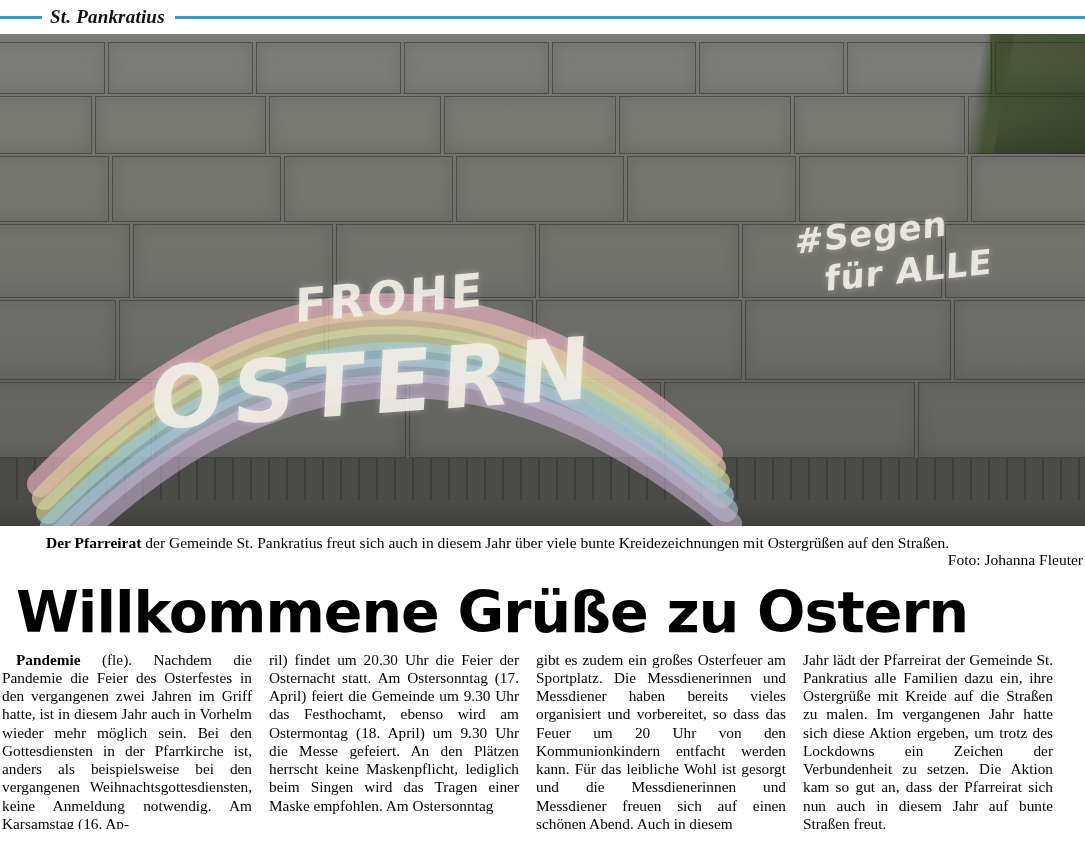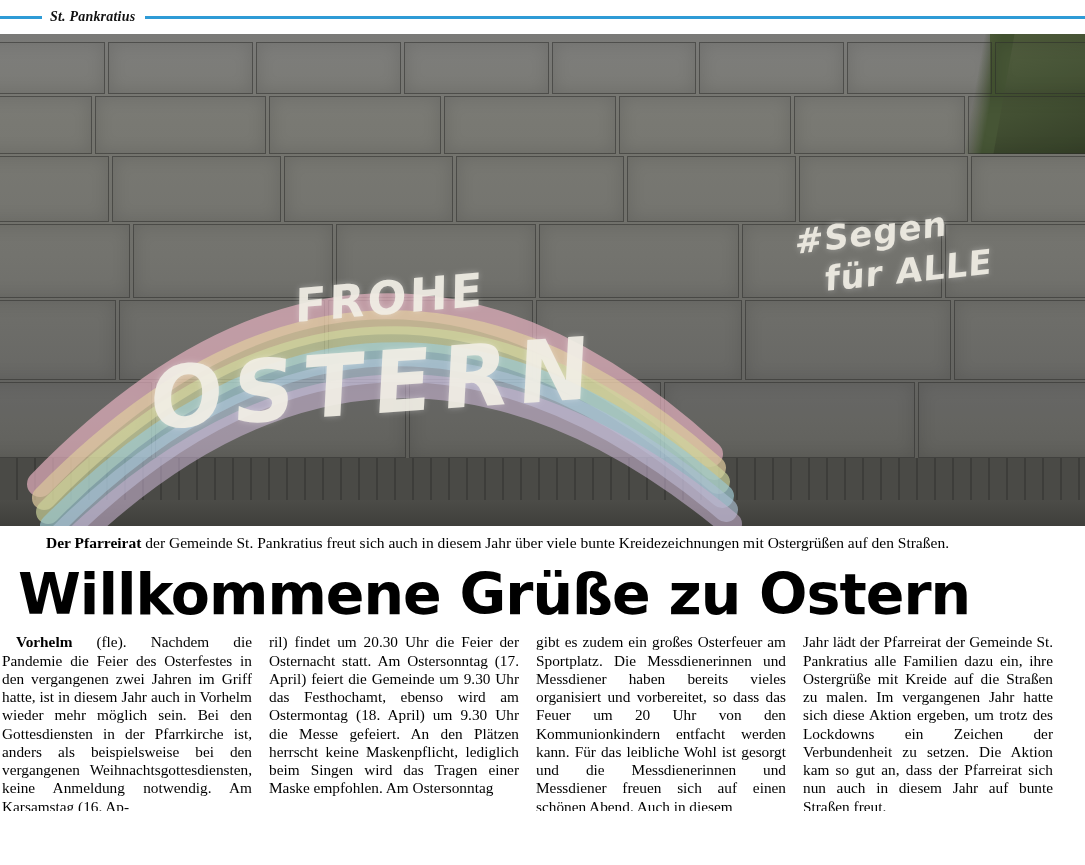--- a/index.html
+++ b/index.html
@@ -28,21 +28,21 @@
   .rule-left {
     width: 42px;
     height: 3px;
     background: #2e9bd6;
     margin-right: 8px;
   }
   .section-title {
     font-family: "Liberation Serif", serif;
     font-style: italic;
     font-weight: bold;
-    font-size: 14px;
+    font-size: 19px;
     color: #111111;
     white-space: nowrap;
     padding-right: 10px;
     letter-spacing: 0.2px;
   }
   .rule-right {
     flex: 1;
     height: 3px;
     background: #2e9bd6;
   }
@@ -183,22 +183,22 @@
     margin-top: -1px;
   }
 
   
   .headline {
     font-family: "DejaVu Sans", sans-serif;
     font-weight: bold;
     font-size: 57px;
     line-height: 1.0;
     letter-spacing: -1px;
-    margin: 14px 0 10px 12px;
-    padding-left: 6px;
+    margin: 14px 0 10px 0;
+    padding-left: 16px;
     color: #000;
   }
 
   
   .columns {
     display: flex;
     gap: 17px;
     padding: 0 2px;
   }
   .col {
@@ -297,27 +297,28 @@
 
     <div class="chalk-text chalk-frohe">FROHE</div>
     <div class="chalk-text chalk-ostern">OSTERN</div>
     <div class="chalk-text chalk-hash1">#Segen</div>
     <div class="chalk-text chalk-hash2">für ALLE</div>
   </div>
 </div>
 
 <div class="caption">
   <b>Der Pfarreirat</b><span> der Gemeinde St. Pankratius freut sich auch in diesem Jahr über viele bunte Kreidezeichnungen mit Ostergrüßen auf den Straßen.</span>
+  <span class="credit">Foto: Johanna Fleuter</span>
 </div>
 
 <h1 class="headline">Willkommene Grüße zu Ostern</h1>
 
 <div class="columns">
   <div class="col">
-    <p><span class="indent"></span><b>Vorhelm</b><span> (fle). Nachdem die Pandemie die Feier des Osterfestes in den vergangenen zwei Jahren im Griff hatte, ist in diesem Jahr auch in Vorhelm wieder mehr möglich sein. Bei den Gottesdiensten in der Pfarrkirche ist, anders als beispielsweise bei den vergangenen Weihnachtsgottesdiensten, keine Anmeldung notwendig. Am Karsamstag (16. Ap-</span></p>
+    <p><span class="indent"></span><b>Pandemie</b><span> (fle). Nachdem die Pandemie die Feier des Osterfestes in den vergangenen zwei Jahren im Griff hatte, ist in diesem Jahr auch in Vorhelm wieder mehr möglich sein. Bei den Gottesdiensten in der Pfarrkirche ist, anders als beispielsweise bei den vergangenen Weihnachtsgottesdiensten, keine Anmeldung notwendig. Am Karsamstag (16. Ap-</span></p>
   </div>
   <div class="col">
     <p><span>ril) findet um 20.30 Uhr die Feier der Osternacht statt. Am Ostersonntag (17. April) feiert die Gemeinde um 9.30 Uhr das Festhochamt, ebenso wird am Ostermontag (18. April) um 9.30 Uhr die Messe gefeiert. An den Plätzen herrscht keine Maskenpflicht, lediglich beim Singen wird das Tragen einer Maske empfohlen. Am Ostersonntag</span></p>
   </div>
   <div class="col">
     <p><span>gibt es zudem ein großes Osterfeuer am Sportplatz. Die Messdienerinnen und Messdiener haben bereits vieles organisiert und vorbereitet, so dass das Feuer um 20 Uhr von den Kommunionkindern entfacht werden kann. Für das leibliche Wohl ist gesorgt und die Messdienerinnen und Messdiener freuen sich auf einen schönen Abend. Auch in diesem</span></p>
   </div>
   <div class="col">
     <p><span>Jahr lädt der Pfarreirat der Gemeinde St. Pankratius alle Familien dazu ein, ihre Ostergrüße mit Kreide auf die Straßen zu malen. Im vergangenen Jahr hatte sich diese Aktion ergeben, um trotz des Lockdowns ein Zeichen der Verbundenheit zu setzen. Die Aktion kam so gut an, dass der Pfarreirat sich nun auch in diesem Jahr auf bunte Straßen freut.</span></p>
   </div>

